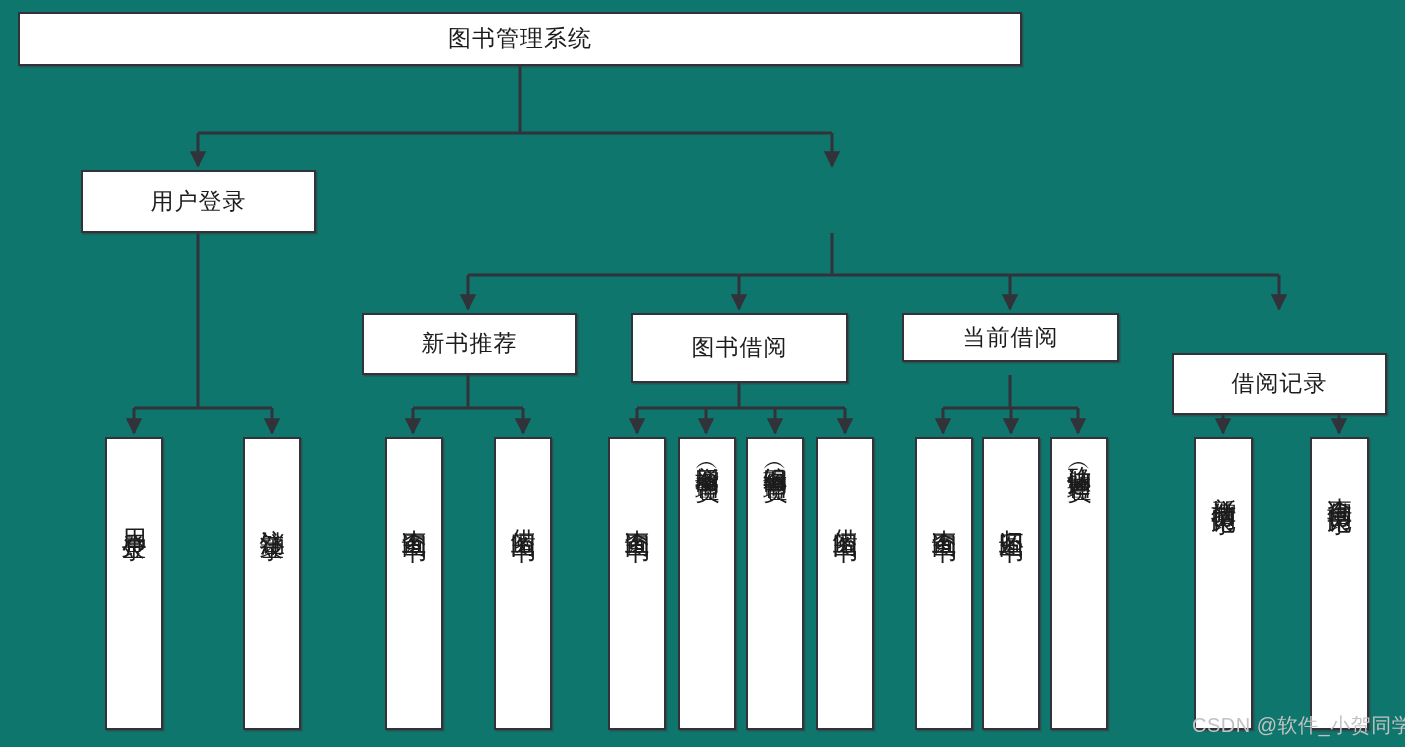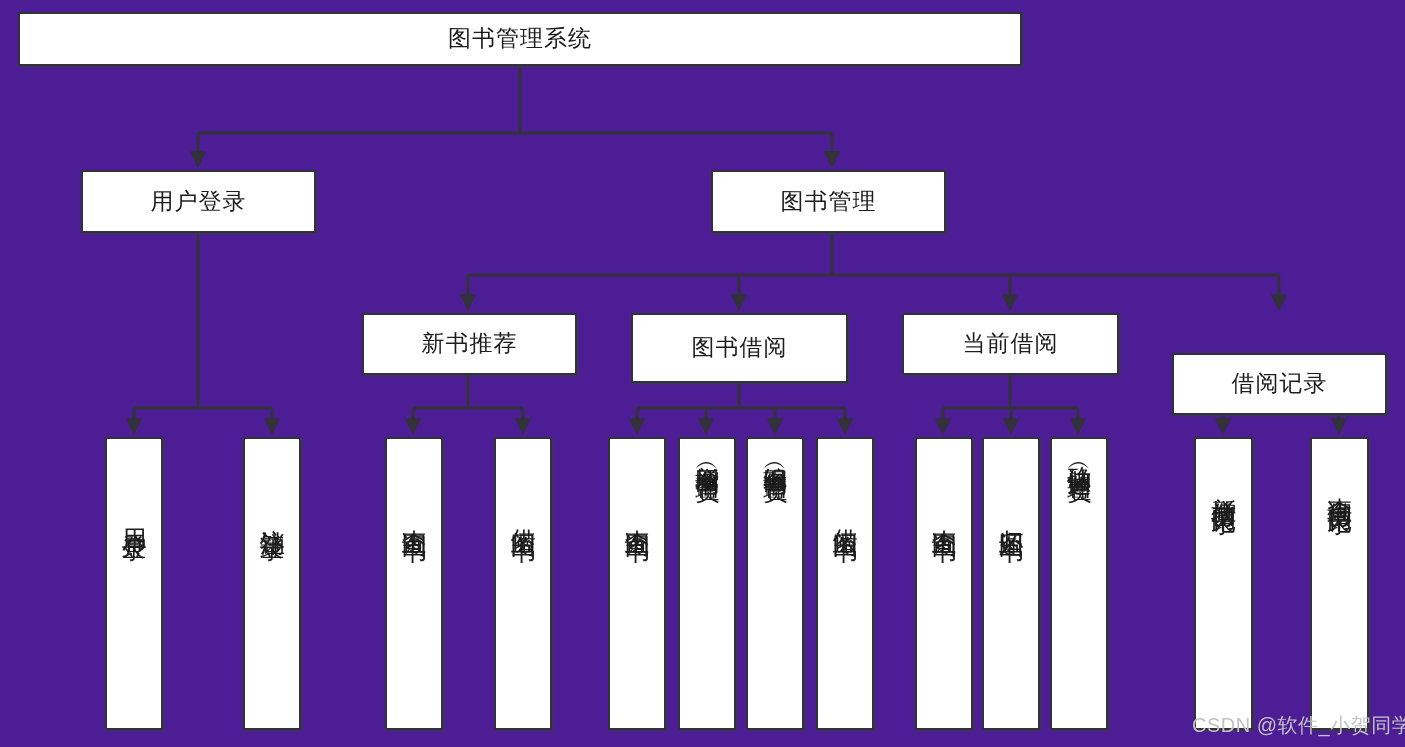--- a/index.html
+++ b/index.html
@@ -10,21 +10,21 @@
   body {
     width: 1405px;
     height: 747px;
     font-family: "Liberation Sans", "DejaVu Sans", sans-serif;
     overflow: hidden;
   }
   #diagram-root {
     position: relative;
     width: 1405px;
     height: 747px;
-    background: #4c1d95;
+    background: #0f766e;
   }
   #connector-layer {
     position: absolute;
     left: 0;
     top: 0;
     width: 1405px;
     height: 747px;
     pointer-events: none;
   }
   .node {
@@ -130,31 +130,28 @@
     </g>
   </svg>
 
   <div class="node horizontal" style="left:18px; top:12px; width:1004px; height:54px;">
     <span class="label">图书管理系统</span>
   </div>
 
   <div class="node horizontal" style="left:81px; top:170px; width:235px; height:63px;">
     <span class="label">用户登录</span>
   </div>
-  <div class="node horizontal" style="left:711px; top:170px; width:235px; height:63px;">
-    <span class="label">图书管理</span>
-  </div>
 
   <div class="node horizontal" style="left:362px; top:313px; width:215px; height:62px;">
     <span class="label">新书推荐</span>
   </div>
   <div class="node horizontal" style="left:631px; top:313px; width:217px; height:70px;">
     <span class="label">图书借阅</span>
   </div>
-  <div class="node horizontal" style="left:902px; top:313px; width:217px; height:62px;">
+  <div class="node horizontal" style="left:902px; top:313px; width:217px; height:49px;">
     <span class="label">当前借阅</span>
   </div>
   <div class="node horizontal" style="left:1172px; top:313px; width:215px; height:62px;margin-top:40px;">
     <span class="label">借阅记录</span>
   </div>
 
   <div class="node vertical" style="left:105px; top:437px; width:58px; height:293px; padding-top:70px;">
     <span class="label">用户登录</span>
   </div>
   <div class="node vertical" style="left:243px; top:437px; width:58px; height:293px; padding-top:70px;">

